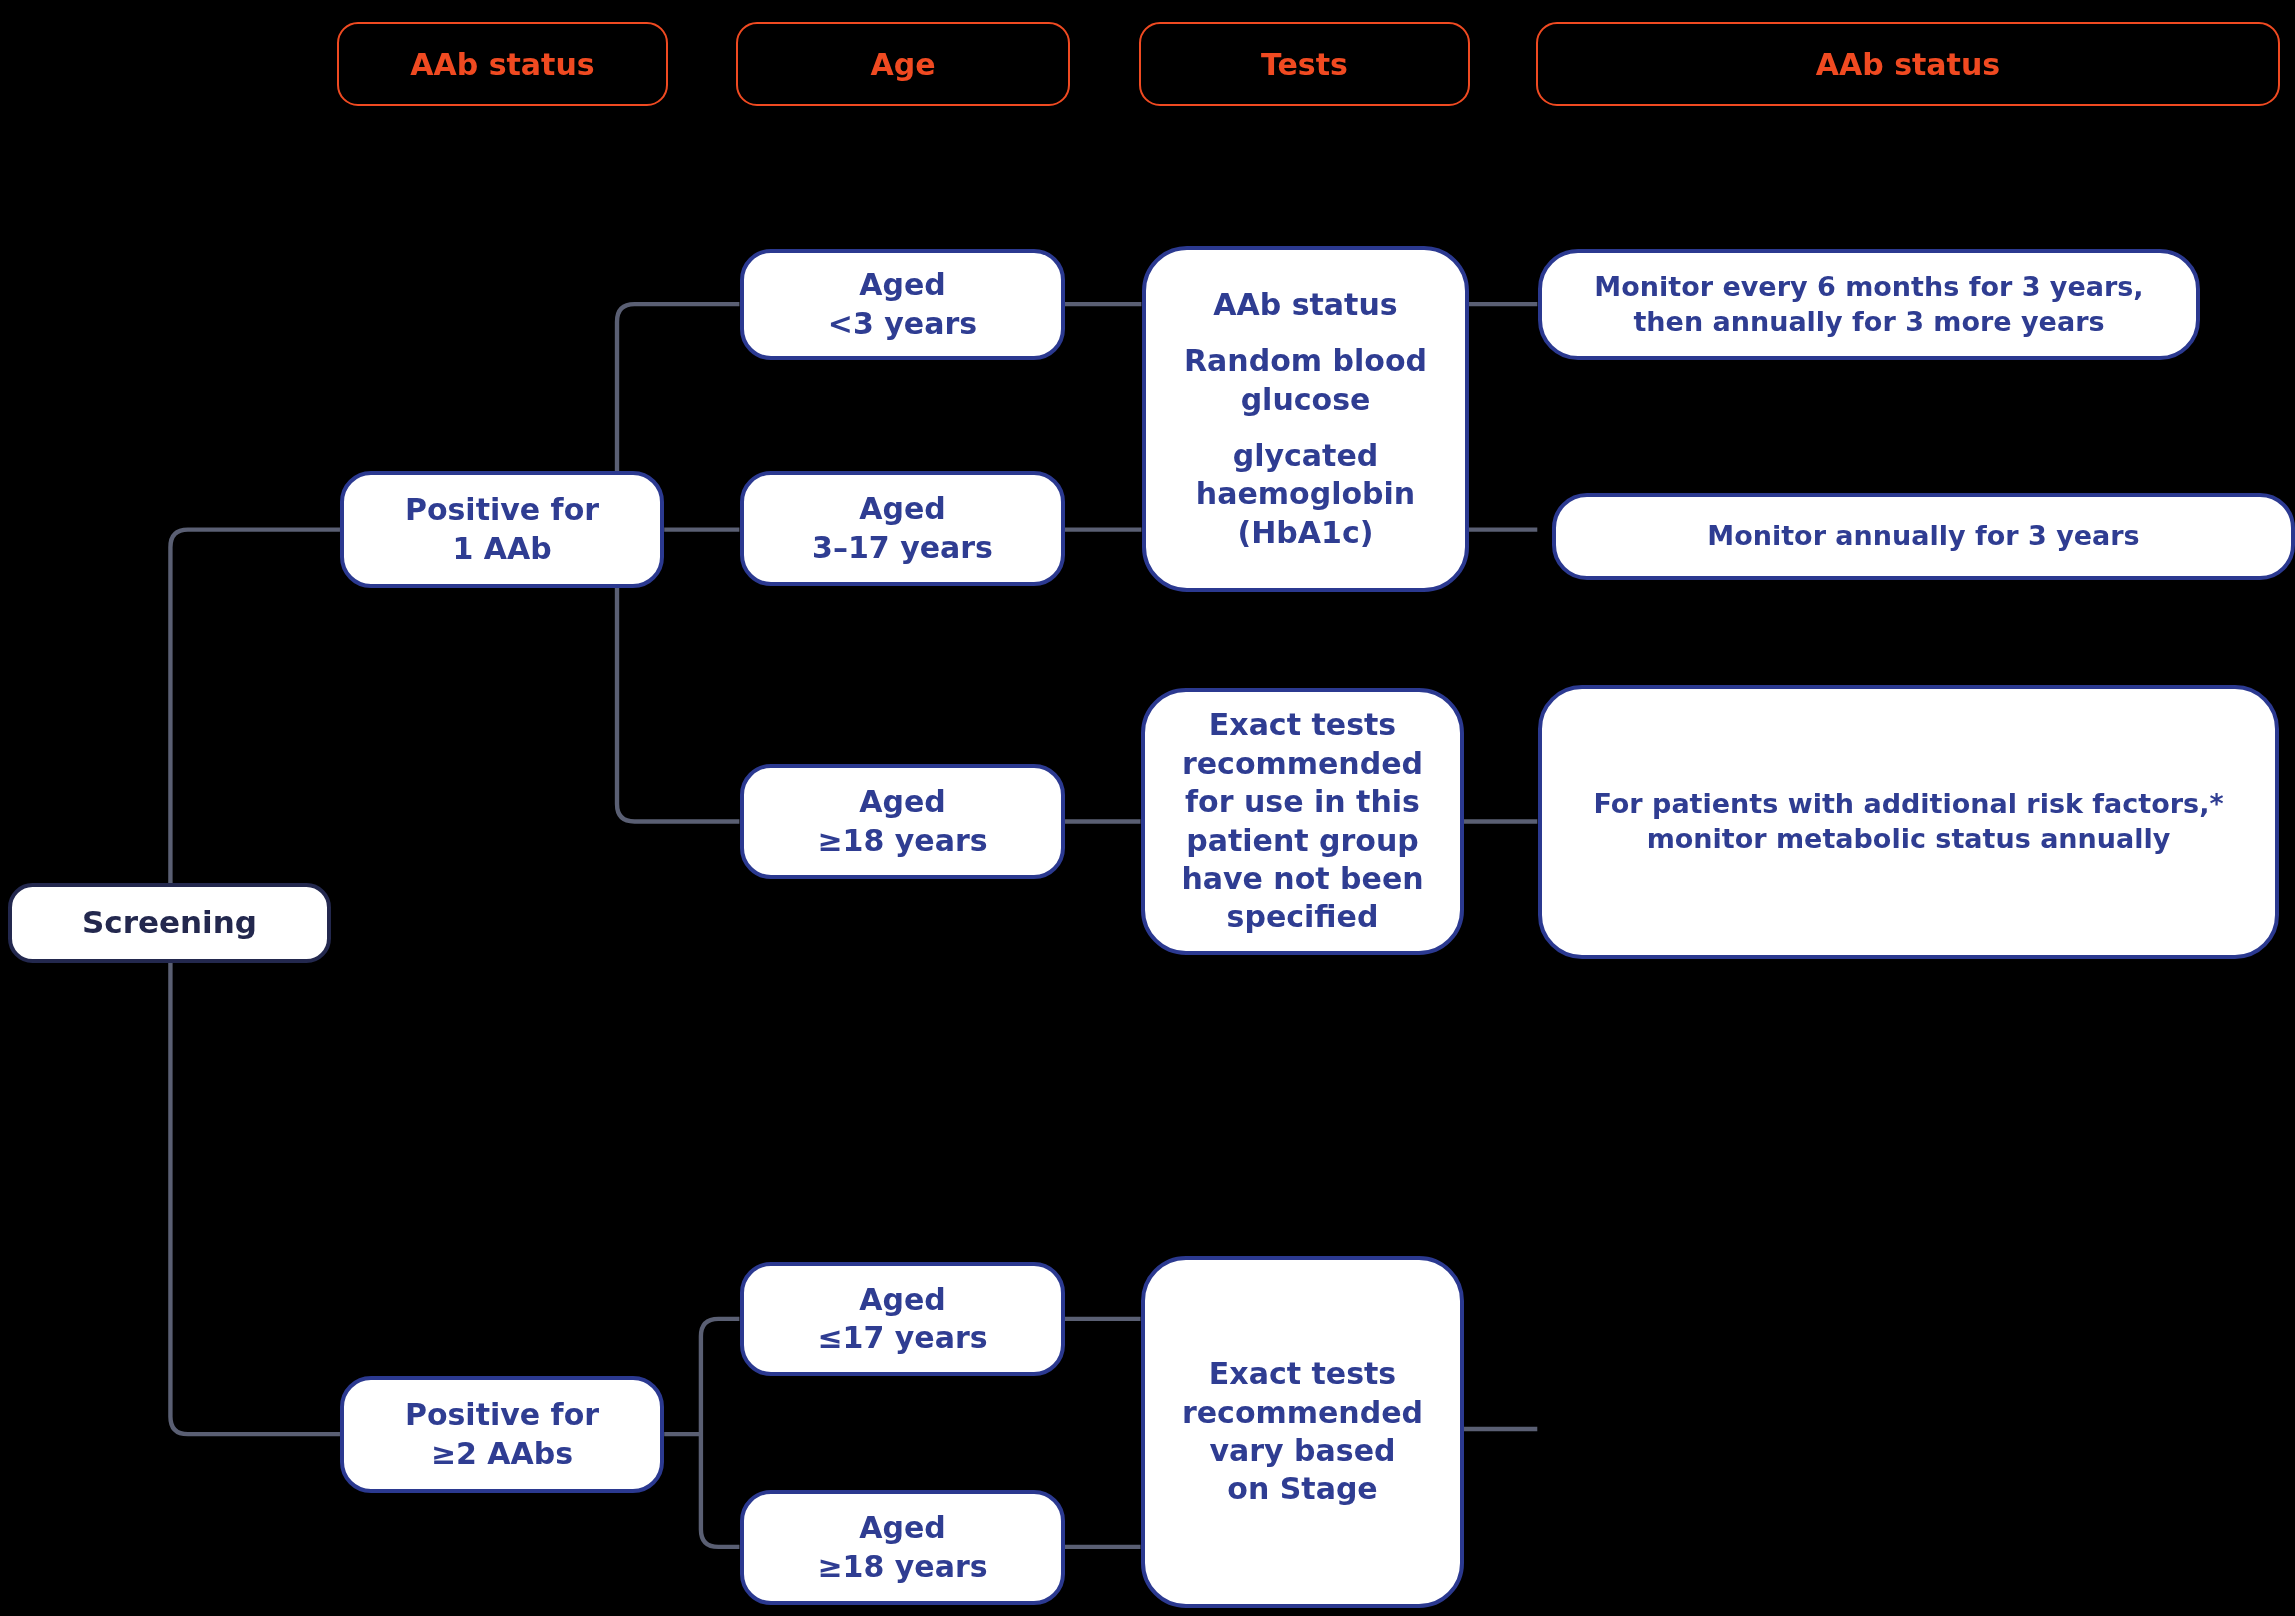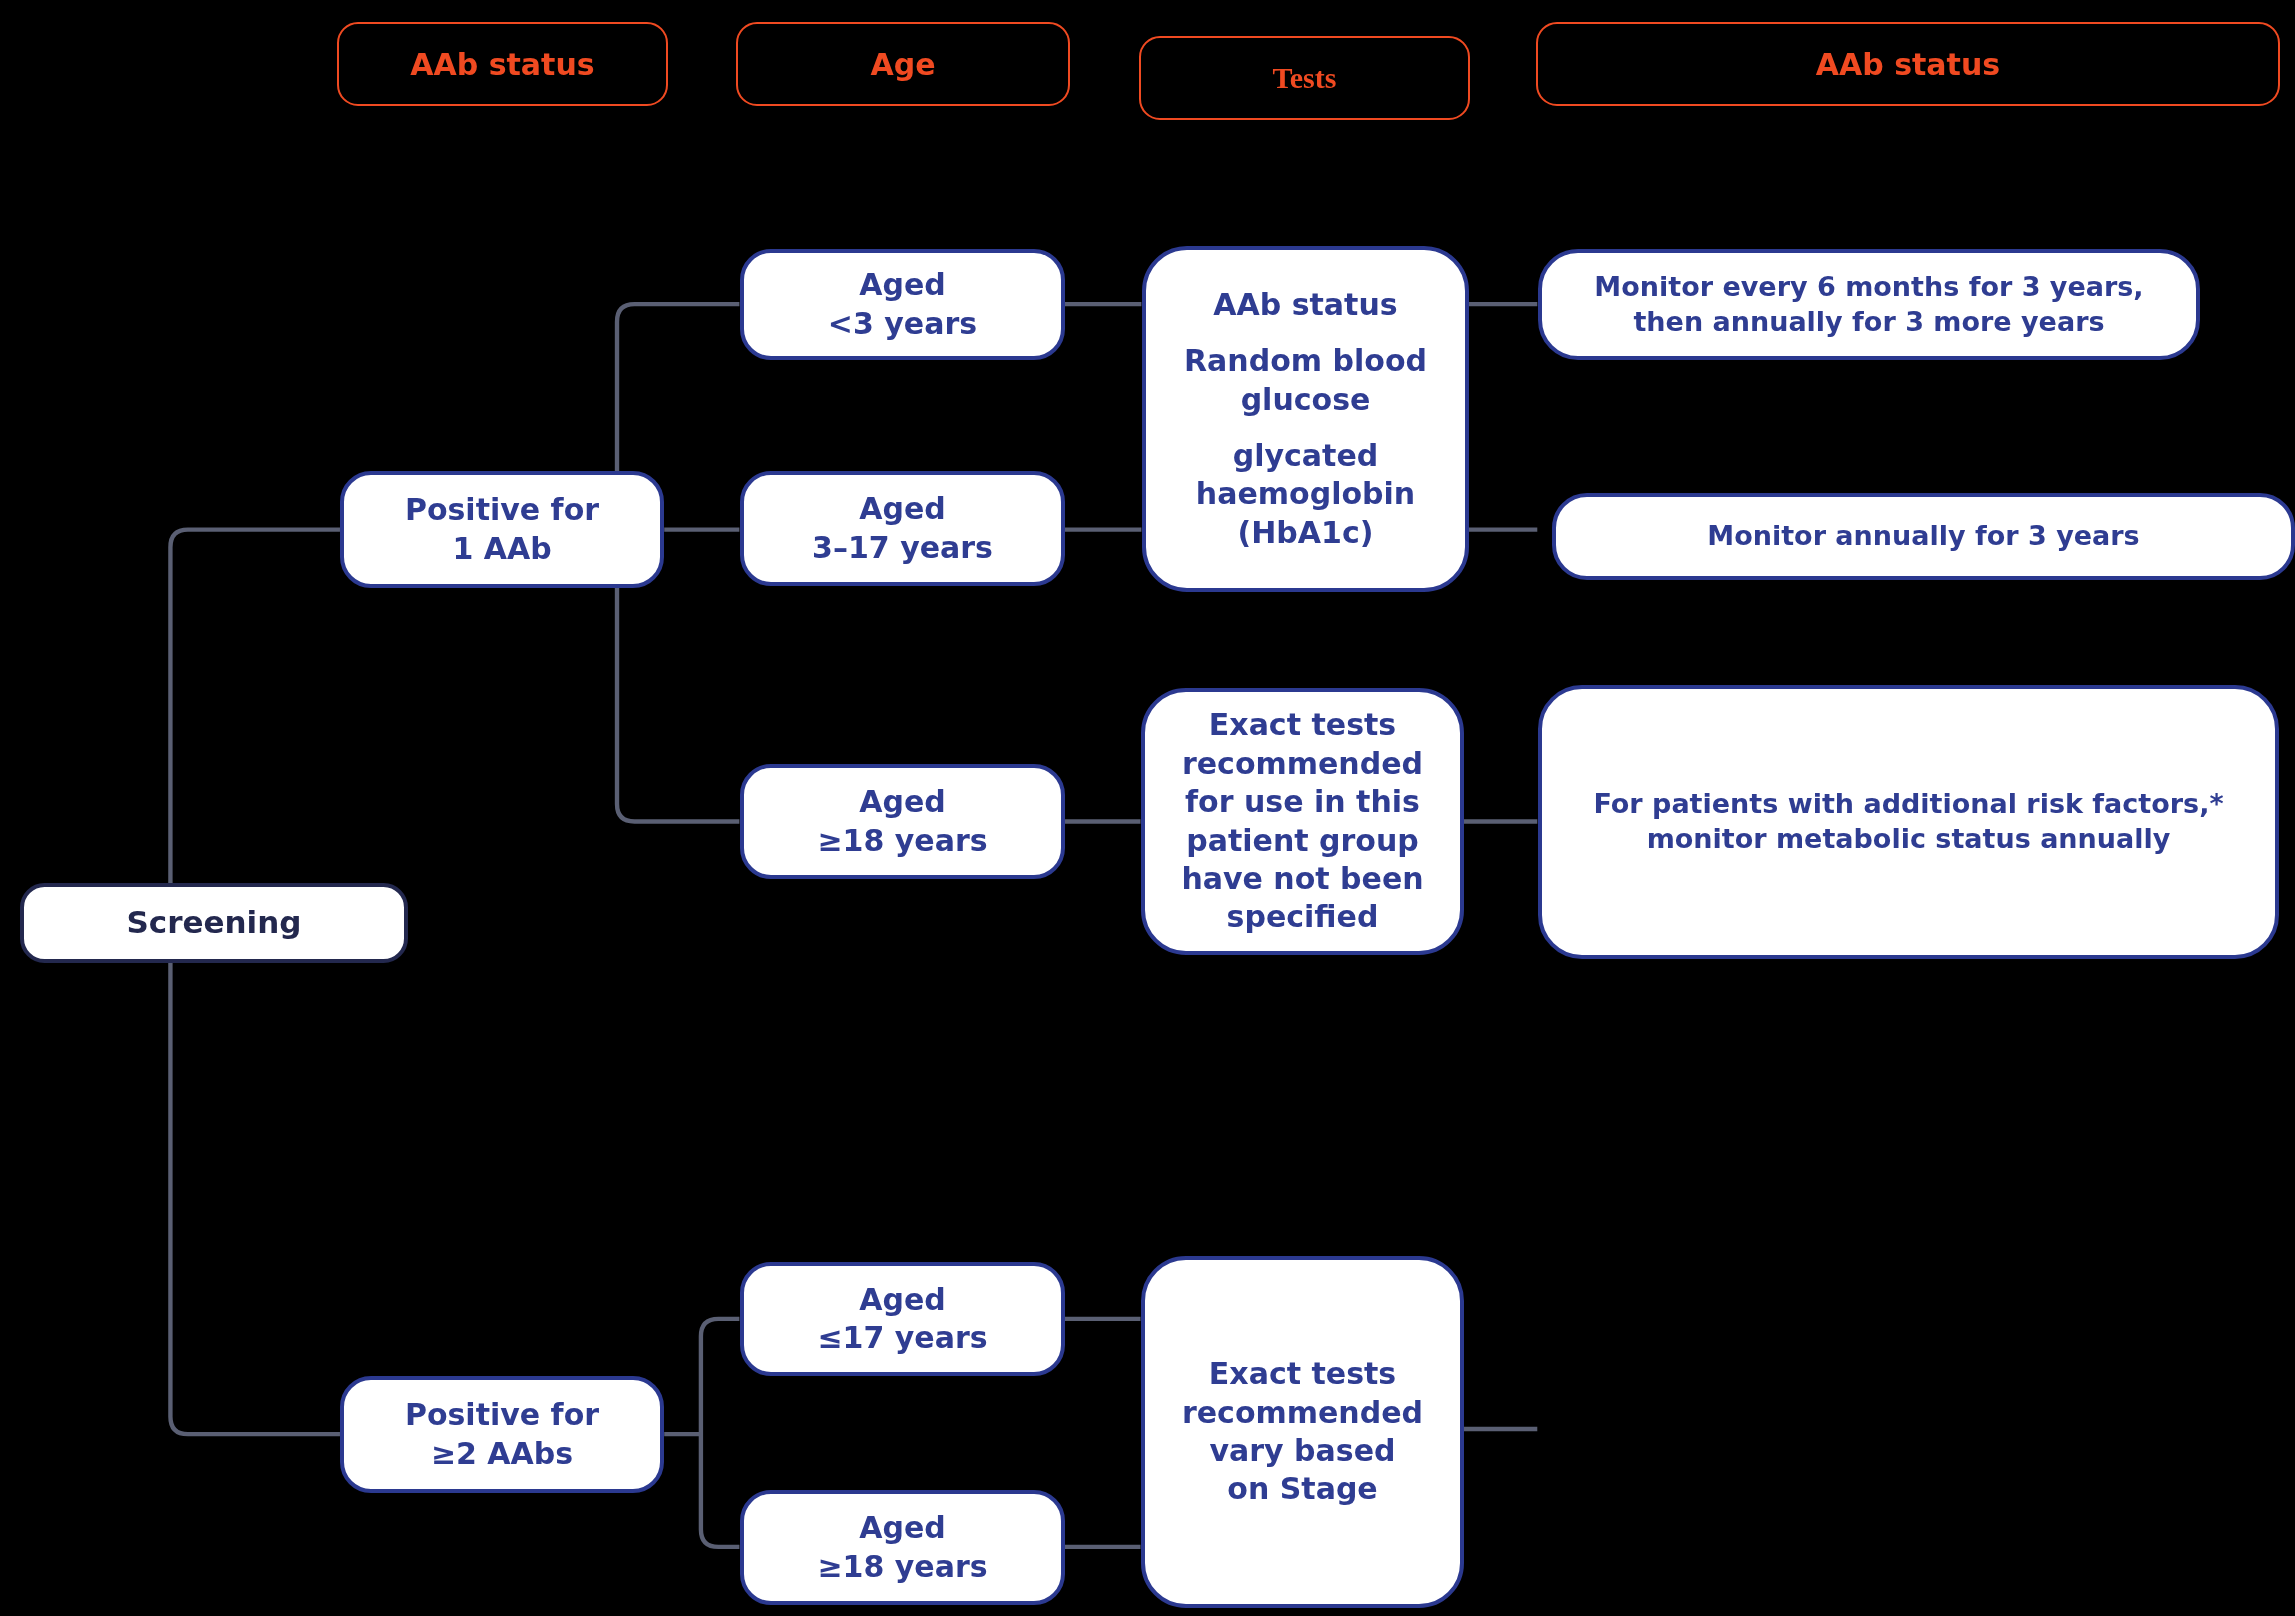--- a/index.html
+++ b/index.html
@@ -63,28 +63,28 @@
     <path d="M 1218 1770 L 1305 1770"></path>
     <path d="M 1675 1635 L 1759 1635"></path>
   </svg>
 
   <div class="hdr" style="left:337px;top:22px;width:327px;height:80px;">
     <span>AAb status</span>
   </div>
   <div class="hdr" style="left:736px;top:22px;width:330px;height:80px;text-align:right;">
     <span>Age</span>
   </div>
-  <div class="hdr" style="left:1139px;top:36px;width:327px;height:80px;font-family:Liberation Serif, serif;">
+  <div class="hdr" style="left:1139px;top:22px;width:327px;height:80px;">
     <span>Tests</span>
   </div>
   <div class="hdr" style="left:1536px;top:22px;width:740px;height:80px;">
     <span>AAb status</span>
   </div>
 
-  <div class="node dark" style="left:20px;top:883px;width:388px;height:80px;">
+  <div class="node dark" style="left:8px;top:883px;width:323px;height:80px;">
     <span class="para">Screening</span>
   </div>
 
   <div class="node small-radius" style="left:340px;top:471px;width:324px;height:117px;">
     <span class="para">Positive for
 1 AAb</span>
   </div>
   <div class="node small-radius" style="left:340px;top:1376px;width:324px;height:117px;">
     <span class="para">Positive for
 ≥2 AAbs</span>

